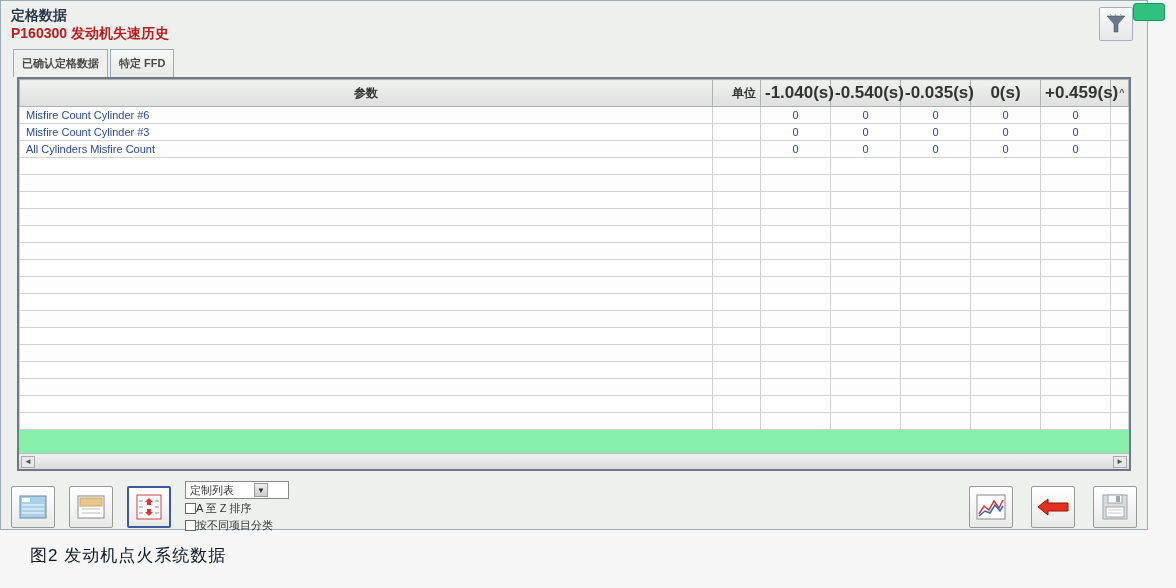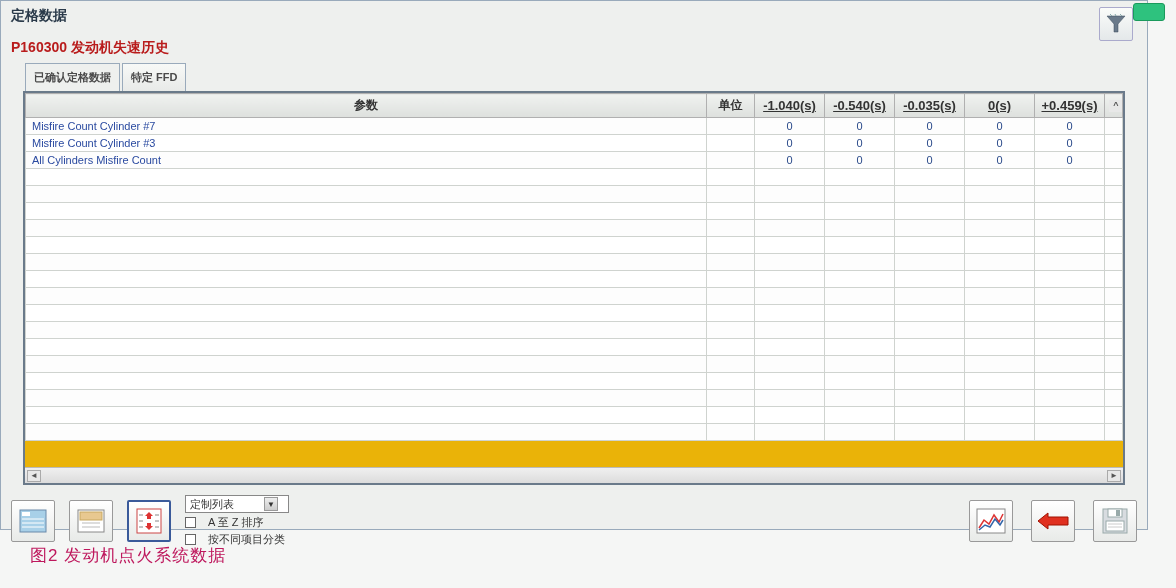--- a/index.html
+++ b/index.html
@@ -24,21 +24,21 @@
     }
     .header-top {
       padding: 6px 10px 4px;
       display: flex;
       justify-content: space-between;
       align-items: flex-start;
     }
     .header-titles {
       display: flex;
       flex-direction: column;
-      gap: 14px;
+      gap: 0;
     }
     .title-main {
       font-size: 14px;
       font-weight: bold;
       color: #2a3a4a;
     }
     .title-sub {
       font-size: 14px;
       font-weight: bold;
       color: #b91c1c;
@@ -61,21 +61,21 @@
       right: -18px;
       width: 32px;
       height: 18px;
       background: #2ec27e;
       border: 1px solid #1a9a5c;
       border-radius: 3px;
     }
     .tabs-bar {
       display: flex;
       align-items: flex-end;
-      padding: 0 24px;
+      padding: 0 12px;
       margin-top: 2px;
     }
     .tab {
       padding: 4px 8px 4px;
       border: 1px solid #9ab;
       border-bottom: none;
       background: linear-gradient(#f7f9f7, #e8eae8);
       font-size: 11px;
       font-weight: bold;
       color: #4a4a4a;
@@ -86,45 +86,45 @@
       text-align: center;
       line-height: 1.1;
     }
     .tab.active {
       background: #eef0ee;
       position: relative;
       z-index: 2;
     }
     .tab .two-line { display: block; max-width: 88px; }
     .table-wrap {
-      margin: 0 22px 2px;
+      margin: 0 16px 2px;
       border: 2px solid #6a7a8a;
-      background: #eab308;
+      background: #86efac;
       height: 394px;
       overflow: hidden;
       position: relative;
     }
     .data-table {
       width: 100%;
       border-collapse: collapse;
       table-layout: fixed;
     }
     .data-table th {
       background: linear-gradient(#f0f2f0, #dde0dd);
       border: 1px solid #b0b0b0;
       font-size: 12px;
       font-weight: bold;
       color: #333;
       padding: 3px 4px;
       text-align: center;
       height: 24px;
     }
     .data-table th.param-col { width: auto; }
-    .data-table th.unit-col { width: 48px; }
-    .data-table th.time-col { width: 70px; font-size: 13px; text-decoration: underline; }
+    .data-table th.unit-col { width: 48px; text-align: right; }
+    .data-table th.time-col { width: 70px; font-size: 17px; }
     .data-table th.scroll-col { width: 18px; }
     .data-table td {
       border: 1px solid #cfd3cf;
       padding: 1px 6px;
       height: 17px;
       font-size: 11px;
       color: #2a3a6a;
       background: #fff;
     }
     .data-table td.param-cell {
@@ -191,45 +191,45 @@
       color: #333;
     }
     .select-box {
       border: 1px solid #888;
       background: #fff;
       height: 18px;
       width: 104px;
       display: flex;
       align-items: center;
       justify-content: space-between;
-      padding: 0 10px 0 4px;
+      padding: 0 20px 0 4px;
       font-size: 11px;
     }
     .select-box .dd {
       width: 14px; height: 14px;
       background: linear-gradient(#eee, #ccc);
       border: 1px solid #999;
       display: flex; align-items: center; justify-content: center;
       font-size: 8px;
     }
-    .chk { display: flex; align-items: center; gap: 12px; }
+    .chk { display: flex; align-items: center; gap: 0; }
     .chk .box {
       width: 11px; height: 11px; border: 1px solid #666; background: #fff;
       display: inline-block;
     }
     .toolbar-right {
       display: flex;
       align-items: center;
       gap: 18px;
     }
     .caption {
       margin: 14px 0 0 30px;
       font-size: 17px;
       font-weight: 400;
-      color: #be185d;
+      color: #0f172a;
       letter-spacing: 1px;
     }
   </style>
 </head>
 <body>
 
 <div class="app-container">
   <div class="corner-badge"></div>
 
   <div class="header-top">
@@ -265,21 +265,21 @@
           <th class="time-col">-0.035(s)</th>
           <th class="time-col">0(s)</th>
           <th class="time-col">+0.459(s)</th>
           <th class="scroll-col">
               <div class="vscroll-up">^</div>
             </th>
         </tr>
       </thead>
       <tbody id="tbody">
           <tr>
-            <td class="param-cell">Misfire Count Cylinder #7</td>
+            <td class="param-cell">Misfire Count Cylinder #6</td>
             <td class="val-cell"></td>
             <td class="val-cell">0</td>
             <td class="val-cell">0</td>
             <td class="val-cell">0</td>
             <td class="val-cell">0</td>
             <td class="val-cell">0</td>
             <td></td>
           </tr>
           <tr>
             <td class="param-cell">Misfire Count Cylinder #3</td>

